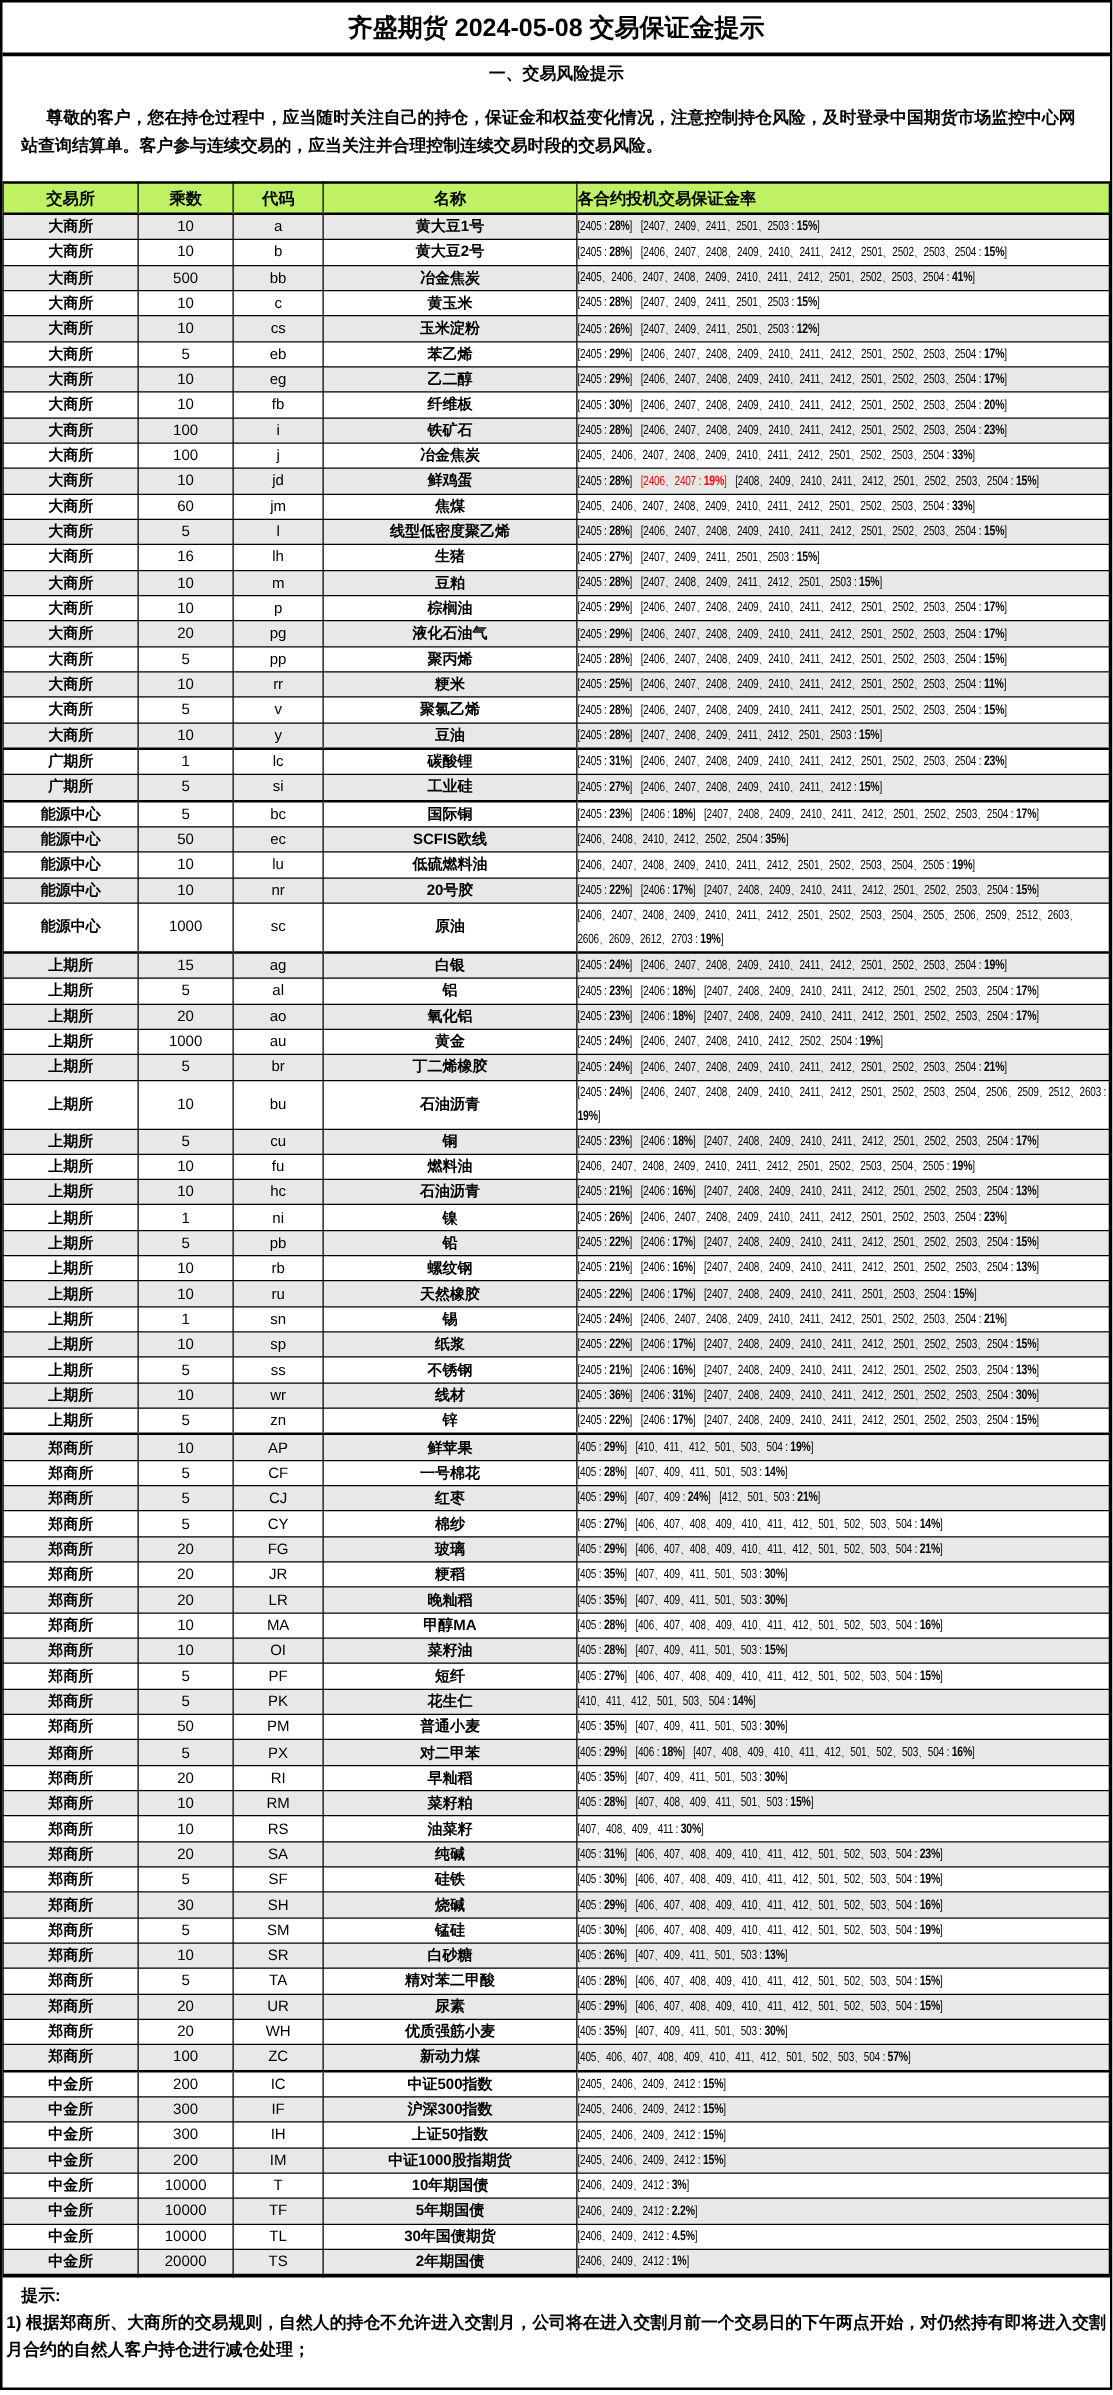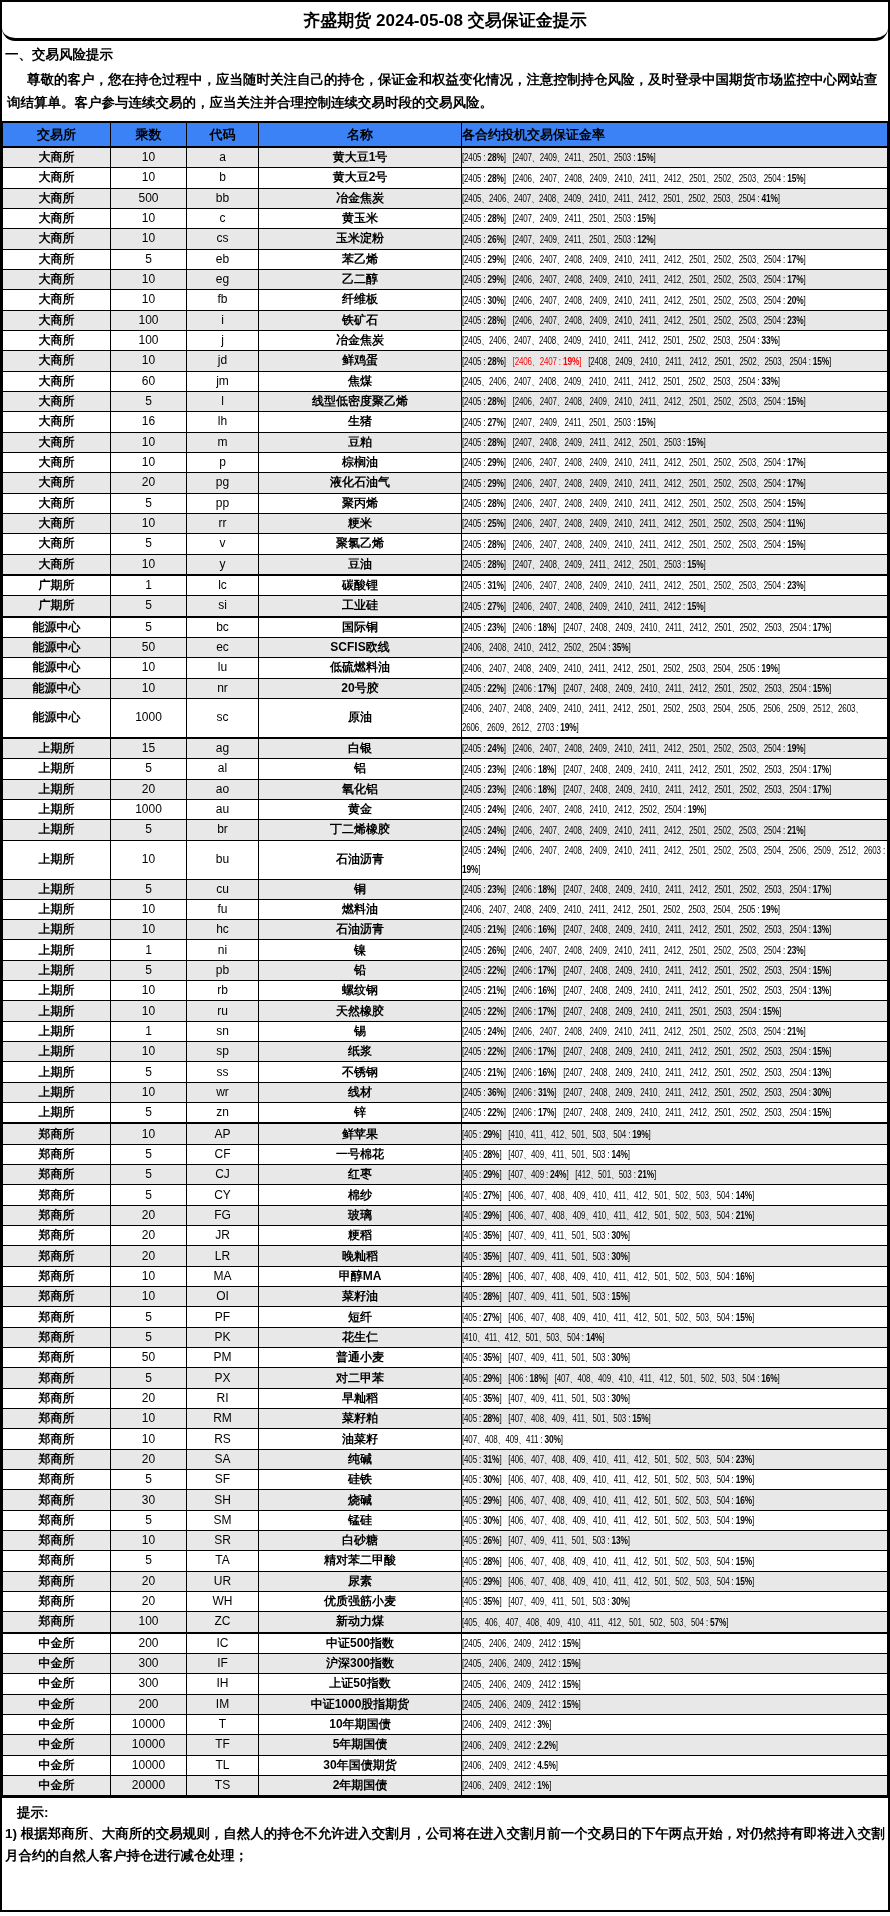--- a/index.html
+++ b/index.html
@@ -1,26 +1,26 @@
 <!DOCTYPE html>
 <html><head>
 <meta charset="utf-8">
 <style>
   html,body{margin:0;padding:0;background:#fff;}
   .page{width:890px;min-height:1912px;box-sizing:border-box;border:2px solid #000;background:#fff;
         color:#000;font-family:"Liberation Sans","DejaVu Sans",sans-serif;}
-  .title{font-size:17px;font-weight:bold;text-align:center;padding:7px 0 6px;border-bottom:3px solid #000;border-radius:13px;}
+  .title{font-size:20px;font-weight:bold;text-align:center;padding:7px 0 6px;border-bottom:3px solid #000;}
   .intro{padding:3px 3px 5px 3px;}
-  .hd{font-weight:bold;font-size:13.5px;line-height:22px;}
-  .para{font-weight:bold;font-size:13.5px;line-height:23px;text-indent:20px;margin:2px;}
+  .hd{font-weight:bold;font-size:13.5px;line-height:22px;text-align:center;}
+  .para{font-weight:bold;font-size:13.5px;line-height:23px;text-indent:20px;margin:12px;}
   .line{font-weight:bold;font-size:13.5px;line-height:23px;padding-left:20px;}
   .red{color:#ff0000;}
   table{width:100%;border-collapse:collapse;border-top:2px solid #000;border-bottom:3px solid #000;table-layout:fixed;}
   th,td{border:1px solid #000;}
-  th{font-size:13px;font-weight:bold;height:23px;background:#3b82f6;border-bottom:2px solid #000;padding:0;}
+  th{font-size:13px;font-weight:bold;height:23px;background:#bef264;border-bottom:2px solid #000;padding:0;}
   td{height:19px;padding:0;text-align:center;font-size:12px;line-height:19px;vertical-align:middle;}
   tr.shade{background:#e8e8e8;}
   tr.group-start td{border-top:2px solid #000;}
   .c-ex{width:107px;}  td.c-ex{font-weight:bold;font-size:12px;}
   .c-mult{width:75px;} .c-code{width:71px;}
   .c-name{width:202px;} td.c-name{font-weight:bold;font-size:12px;}
   .c-margin{text-align:left;overflow:hidden;}
   td.c-margin .inner{display:inline-block;width:560px;transform:scaleX(0.76);transform-origin:0 50%;
         font-size:10.5px;letter-spacing:-0.2px;line-height:19px;vertical-align:middle;white-space:normal;}
   .seg{margin-right:9px;}

